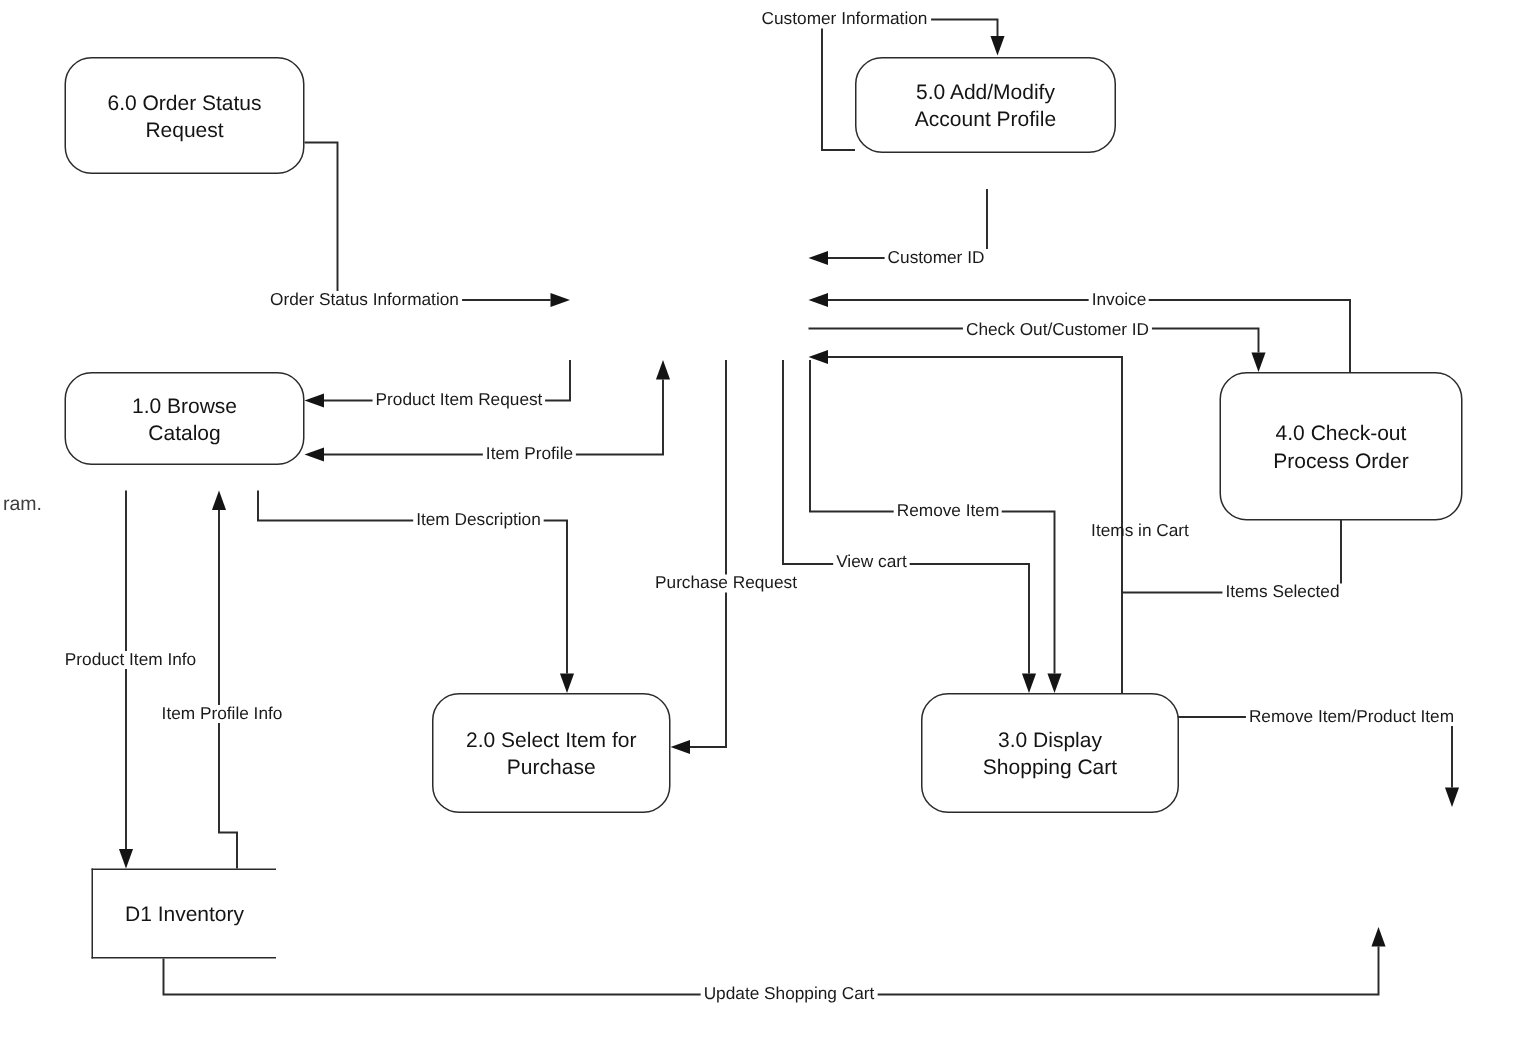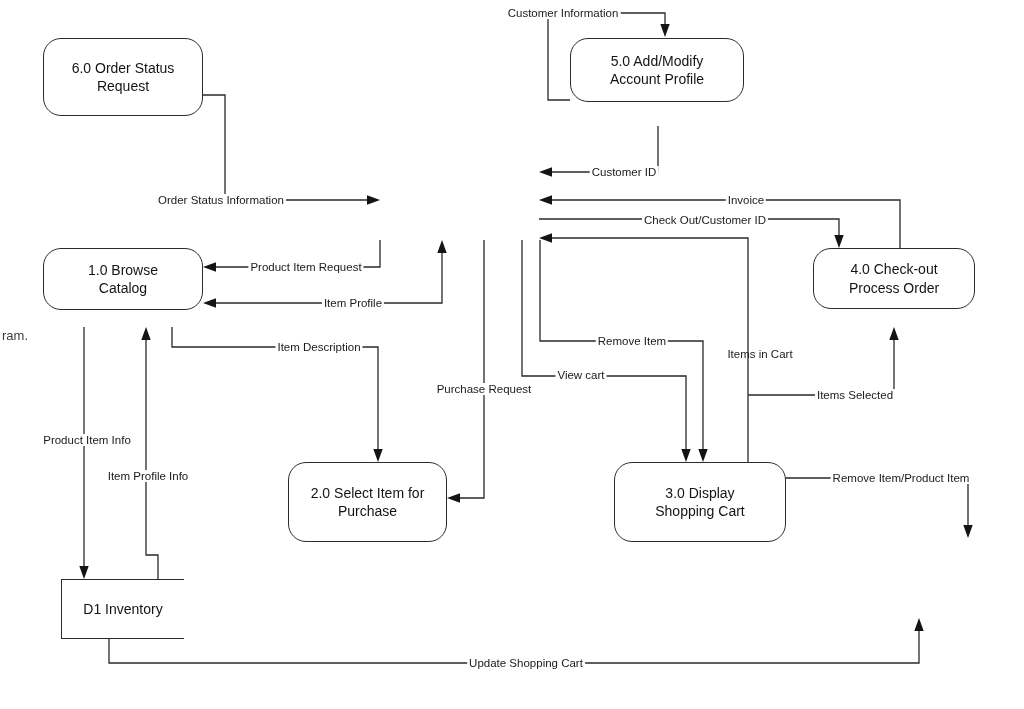--- a/index.html
+++ b/index.html
@@ -108,34 +108,34 @@
   <div class="node rounded" style="left:43px;top:38px;width:160px;height:78px;">6.0 Order Status
 Request</div>
 
   <div class="node rounded" style="left:570px;top:38px;width:174px;height:64px;">5.0 Add/Modify
 Account Profile</div>
 
 
   <div class="node rounded" style="left:43px;top:248px;width:160px;height:62px;">1.0 Browse
 Catalog</div>
 
-  <div class="node rounded" style="left:813px;top:248px;width:162px;height:61px;">4.0 Check-out
+  <div class="node rounded" style="left:813px;top:248px;width:162px;height:99px;">4.0 Check-out
 Process Order</div>
 
   <div class="node rounded" style="left:288px;top:462px;width:159px;height:80px;">2.0 Select Item for
 Purchase</div>
 
   <div class="node rounded" style="left:614px;top:462px;width:172px;height:80px;">3.0 Display
 Shopping Cart</div>
 
   <div class="node datastore" style="left:61px;top:579px;width:123px;height:60px;">D1 Inventory</div>
 
 
   <div class="flabel" style="left:563px;top:13px;">Customer Information</div>
-  <div class="flabel" style="left:221px;top:200px;">Order Status Information</div>
+  <div class="flabel" style="left:243px;top:200px;">Order Status Information</div>
   <div class="flabel" style="left:624px;top:172px;">Customer ID</div>
   <div class="flabel" style="left:746px;top:200px;">Invoice</div>
   <div class="flabel" style="left:705px;top:220px;">Check Out/Customer ID</div>
   <div class="flabel nobg" style="left:760px;top:354px;">Items in Cart</div>
   <div class="flabel" style="left:632px;top:341px;">Remove Item</div>
   <div class="flabel" style="left:581px;top:375px;">View cart</div>
   <div class="flabel" style="left:484px;top:389px;">Purchase Request</div>
   <div class="flabel" style="left:319px;top:347px;">Item Description</div>
   <div class="flabel" style="left:306px;top:267px;">Product Item Request</div>
   <div class="flabel" style="left:353px;top:303px;">Item Profile</div>

